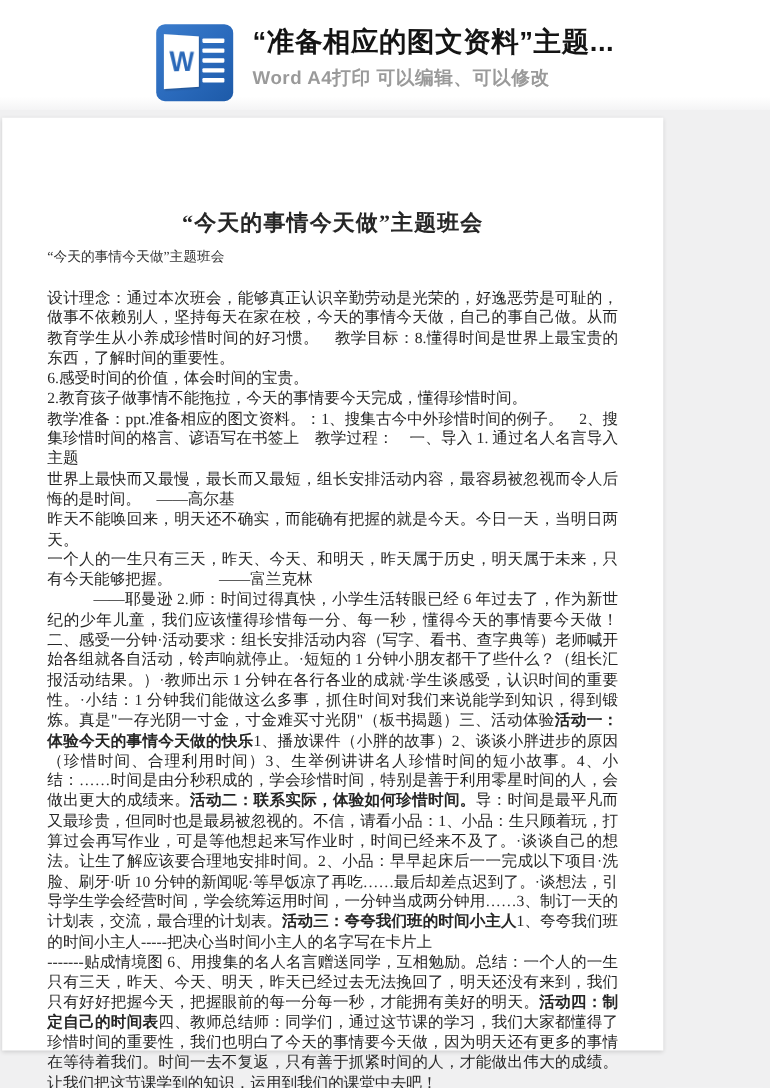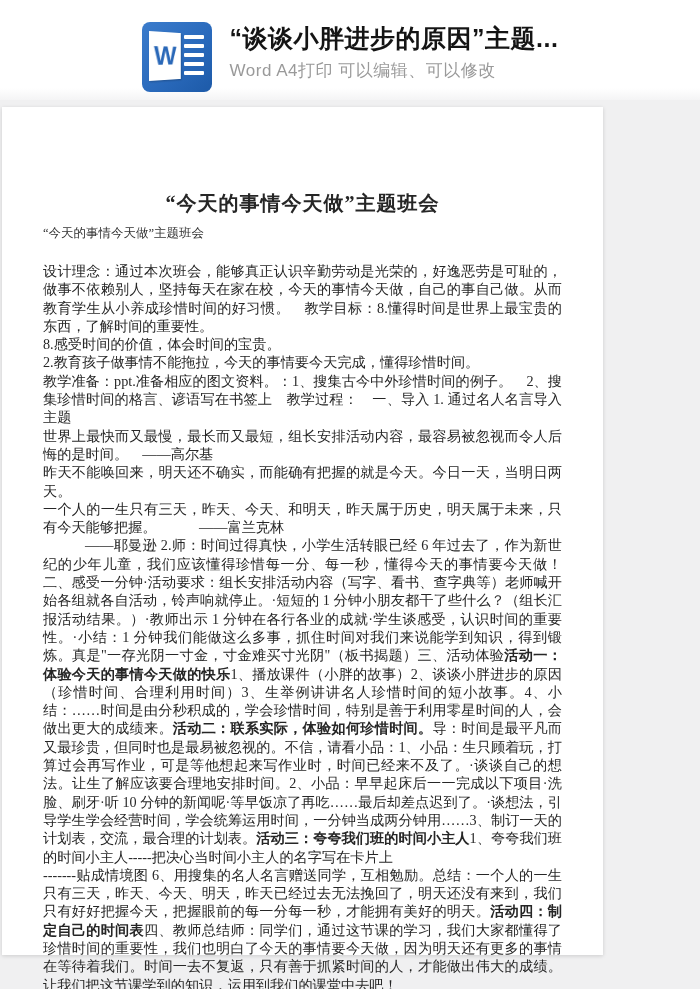--- a/index.html
+++ b/index.html
@@ -18,21 +18,21 @@
   .w-page { position:absolute; left:7px; top:9px; width:36px; height:50px; background:#fff;
             transform:perspective(110px) rotateY(16deg); transform-origin:left center;
             display:flex; align-items:center; justify-content:center;
             box-shadow:1px 1px 2px rgba(0,0,0,0.25); }
   .w-letter { color:#2a68b8; font-weight:bold; font-size:27px; line-height:1;
               font-family:"Liberation Sans",sans-serif; }
   .w-lines { position:absolute; right:8px; top:13px; }
   .w-lines i { display:block; width:20px; height:4px; background:#ffffff; margin-bottom:5px; border-radius:1px; }
   .header-text { display:flex; flex-direction:column; }
   .header-title { font-size:25px; font-weight:bold; color:#141414; line-height:32px; letter-spacing:0.5px; }
-  .header-subtitle { margin-top:5px; font-size:17px; font-weight:normal; color:#9a9a9a; letter-spacing:0.5px; }
+  .header-subtitle { margin-top:5px; font-size:17px; font-weight:bold; color:#9a9a9a; letter-spacing:0.5px; }
 
   
   .preview-area { position:absolute; top:100px; left:0; width:605px; height:889px; background:#f0f0f1; }
   .page { position:relative; margin:7px auto 0; width:601px; height:848px; background:#ffffff;
           padding:83px 41px 0; box-shadow:0 1px 4px rgba(0,0,0,0.15); }
   .page::before, .page::after { content:""; position:absolute; z-index:-1; bottom:12px; height:18px; width:46%;
           box-shadow:0 13px 11px rgba(0,0,0,0.33); }
   .page::before { left:14px;  transform:skew(-5deg) rotate(-2deg); }
   .page::after  { right:14px; transform:skew(5deg)  rotate(2deg); }
 
@@ -57,32 +57,32 @@
       </div>
       <div class="w-lines">
         <i></i>
           <i></i>
           <i></i>
           <i></i>
           <i></i>
       </div>
     </div>
     <div class="header-text">
-      <div class="header-title">“谈谈小胖进步的原因”主题...</div>
+      <div class="header-title">“准备相应的图文资料”主题...</div>
       <div class="header-subtitle">Word A4打印 可以编辑、可以修改</div>
     </div>
   </header>
 
   <main class="preview-area">
     <div class="page doc">
       <h1 class="doc-title">“今天的事情今天做”主题班会</h1>
       <div class="doc-subtitle">“今天的事情今天做”主题班会</div>
       <div class="doc-body">
           <p><span>设计理念：通过本次班会，能够真正认识辛勤劳动是光荣的，好逸恶劳是可耻的，做事不依赖别人，坚持每天在家在校，今天的事情今天做，自己的事自己做。从而教育学生从小养成珍惜时间的好习惯。　教学目标：8.懂得时间是世界上最宝贵的东西，了解时间的重要性。</span></p>
-          <p><span>8.感受时间的价值，体会时间的宝贵。</span></p>
+          <p><span>6.感受时间的价值，体会时间的宝贵。</span></p>
           <p><span>2.教育孩子做事情不能拖拉，今天的事情要今天完成，懂得珍惜时间。</span></p>
           <p><span>教学准备：ppt.准备相应的图文资料。：1、搜集古今中外珍惜时间的例子。　2、搜集珍惜时间的格言、谚语写在书签上　教学过程：　一、导入 1. 通过名人名言导入主题</span></p>
           <p><span>世界上最快而又最慢，最长而又最短，组长安排活动内容，最容易被忽视而令人后悔的是时间。　——高尔基</span></p>
           <p><span>昨天不能唤回来，明天还不确实，而能确有把握的就是今天。今日一天，当明日两天。</span></p>
           <p><span>一个人的一生只有三天，昨天、今天、和明天，昨天属于历史，明天属于未来，只有今天能够把握。　　　——富兰克林</span></p>
           <p class="indent"><span>——耶曼逊 2.师：时间过得真快，小学生活转眼已经 6 年过去了，作为新世纪的少年儿童，我们应该懂得珍惜每一分、每一秒，懂得今天的事情要今天做！二、感受一分钟·活动要求：组长安排活动内容（写字、看书、查字典等）老师喊开始各组就各自活动，铃声响就停止。·短短的 1 分钟小朋友都干了些什么？（组长汇报活动结果。）·教师出示 1 分钟在各行各业的成就·学生谈感受，认识时间的重要性。·小结：1 分钟我们能做这么多事，抓住时间对我们来说能学到知识，得到锻炼。真是"一存光阴一寸金，寸金难买寸光阴"（板书揭题）三、活动体验</span><span class="bold">活动一：体验今天的事情今天做的快乐</span><span>1、播放课件（小胖的故事）2、谈谈小胖进步的原因（珍惜时间、合理利用时间）3、生举例讲讲名人珍惜时间的短小故事。4、小结：……时间是由分秒积成的，学会珍惜时间，特别是善于利用零星时间的人，会做出更大的成绩来。</span><span class="bold">活动二：联系实际，体验如何珍惜时间。</span><span>导：时间是最平凡而又最珍贵，但同时也是最易被忽视的。不信，请看小品：1、小品：生只顾着玩，打算过会再写作业，可是等他想起来写作业时，时间已经来不及了。·谈谈自己的想法。让生了解应该要合理地安排时间。2、小品：早早起床后一一完成以下项目·洗脸、刷牙·听 10 分钟的新闻呢·等早饭凉了再吃……最后却差点迟到了。·谈想法，引导学生学会经营时间，学会统筹运用时间，一分钟当成两分钟用……3、制订一天的计划表，交流，最合理的计划表。</span><span class="bold">活动三：夸夸我们班的时间小主人</span><span>1、夸夸我们班的时间小主人-----把决心当时间小主人的名字写在卡片上</span></p>
           <p><span>-------贴成情境图 6、用搜集的名人名言赠送同学，互相勉励。总结：一个人的一生只有三天，昨天、今天、明天，昨天已经过去无法挽回了，明天还没有来到，我们只有好好把握今天，把握眼前的每一分每一秒，才能拥有美好的明天。</span><span class="bold">活动四：制定自己的时间表</span><span>四、教师总结师：同学们，通过这节课的学习，我们大家都懂得了珍惜时间的重要性，我们也明白了今天的事情要今天做，因为明天还有更多的事情在等待着我们。时间一去不复返，只有善于抓紧时间的人，才能做出伟大的成绩。让我们把这节课学到的知识，运用到我们的课堂中去吧！</span></p>
         </div>
     </div>
   </main>

